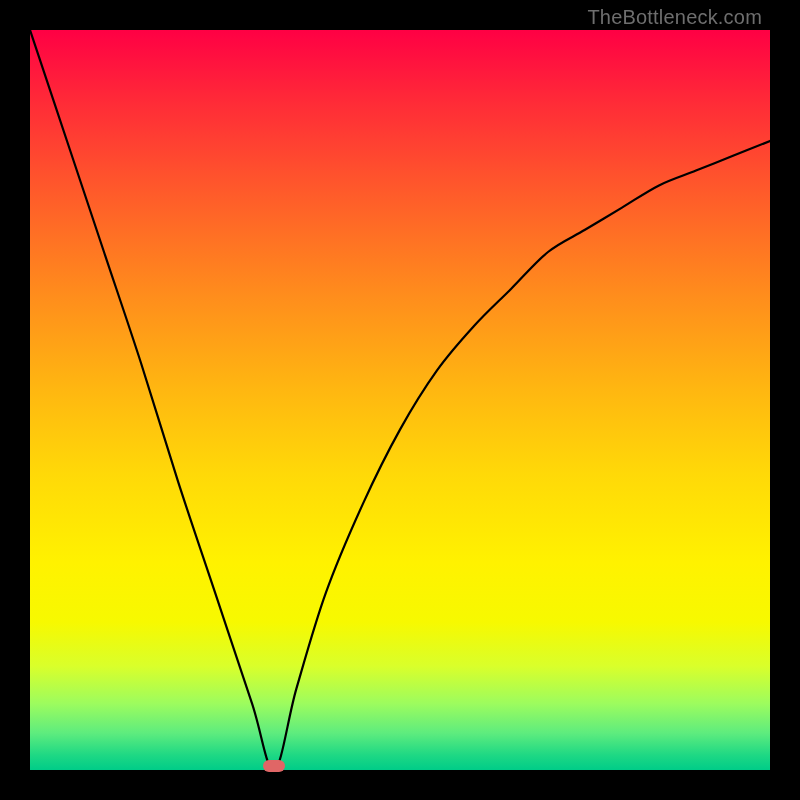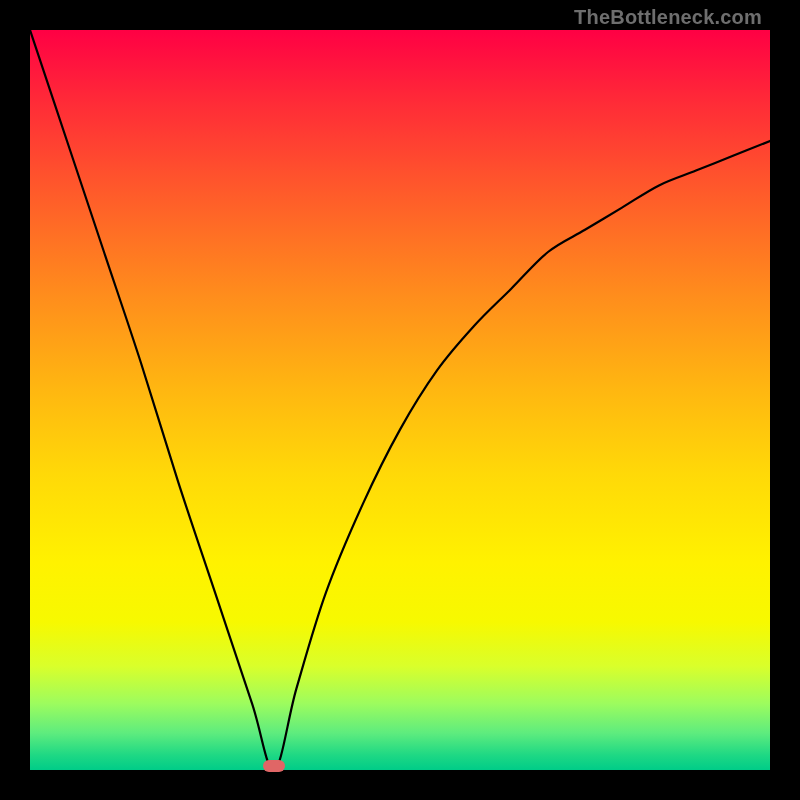--- a/index.html
+++ b/index.html
@@ -28,21 +28,21 @@
       #1ed884 98%,
       #00cc88 100%);
   }
   .watermark {
     position: absolute;
     top: 6px; right: 38px;
     font-family: Arial, Helvetica, sans-serif;
     font-size: 20px;
     color: #6e6e6e;
     letter-spacing: 0.2px;
-    font-weight: 700;
+    font-weight: 400;
     margin-left: 40px;
   }
   svg.curve {
     position: absolute;
     left: 30px; top: 30px;
     width: 740px; height: 740px;
   }
   .min-marker {
     position: absolute;
     width: 22px; height: 12px;

